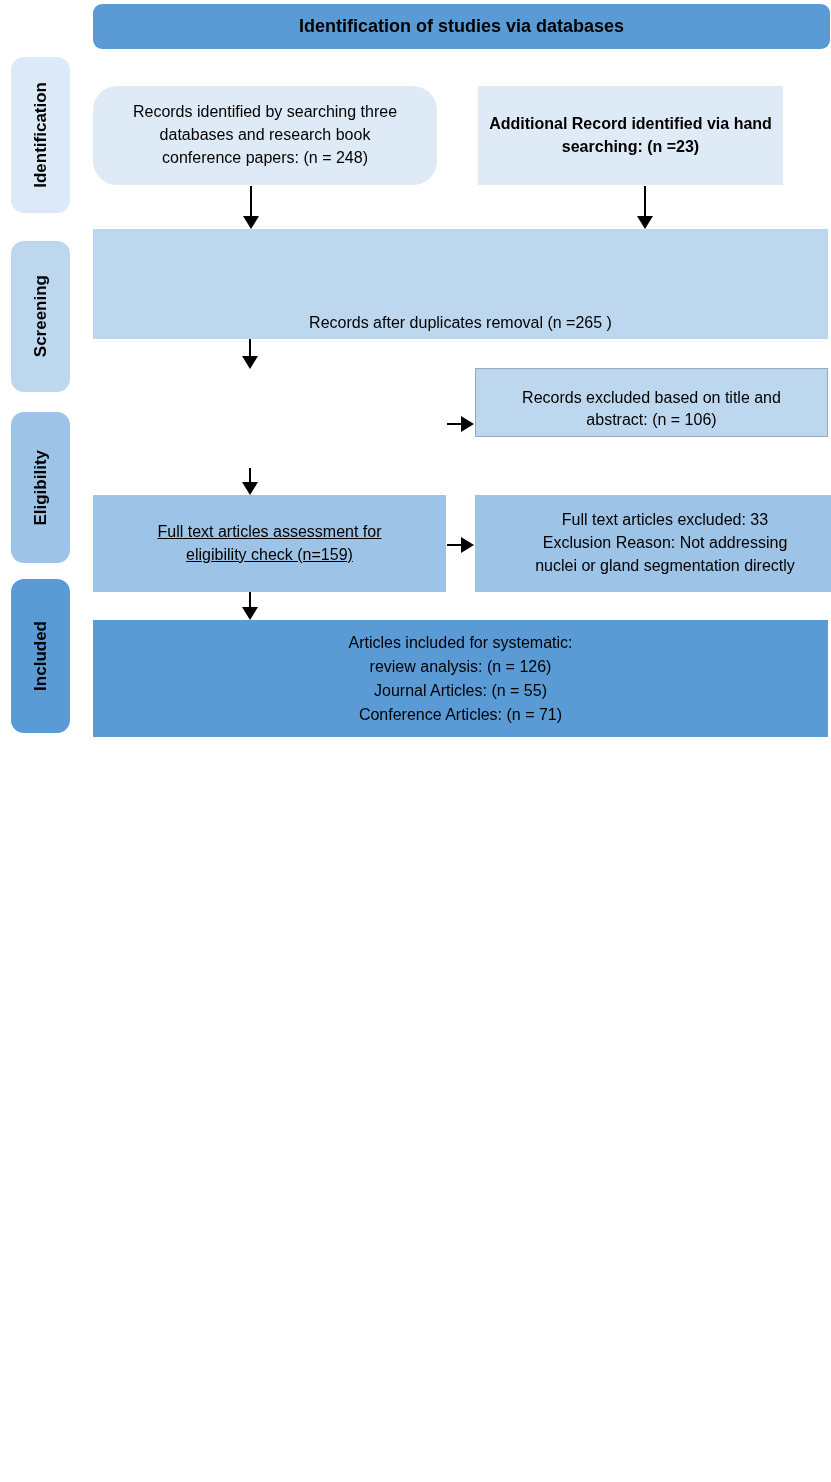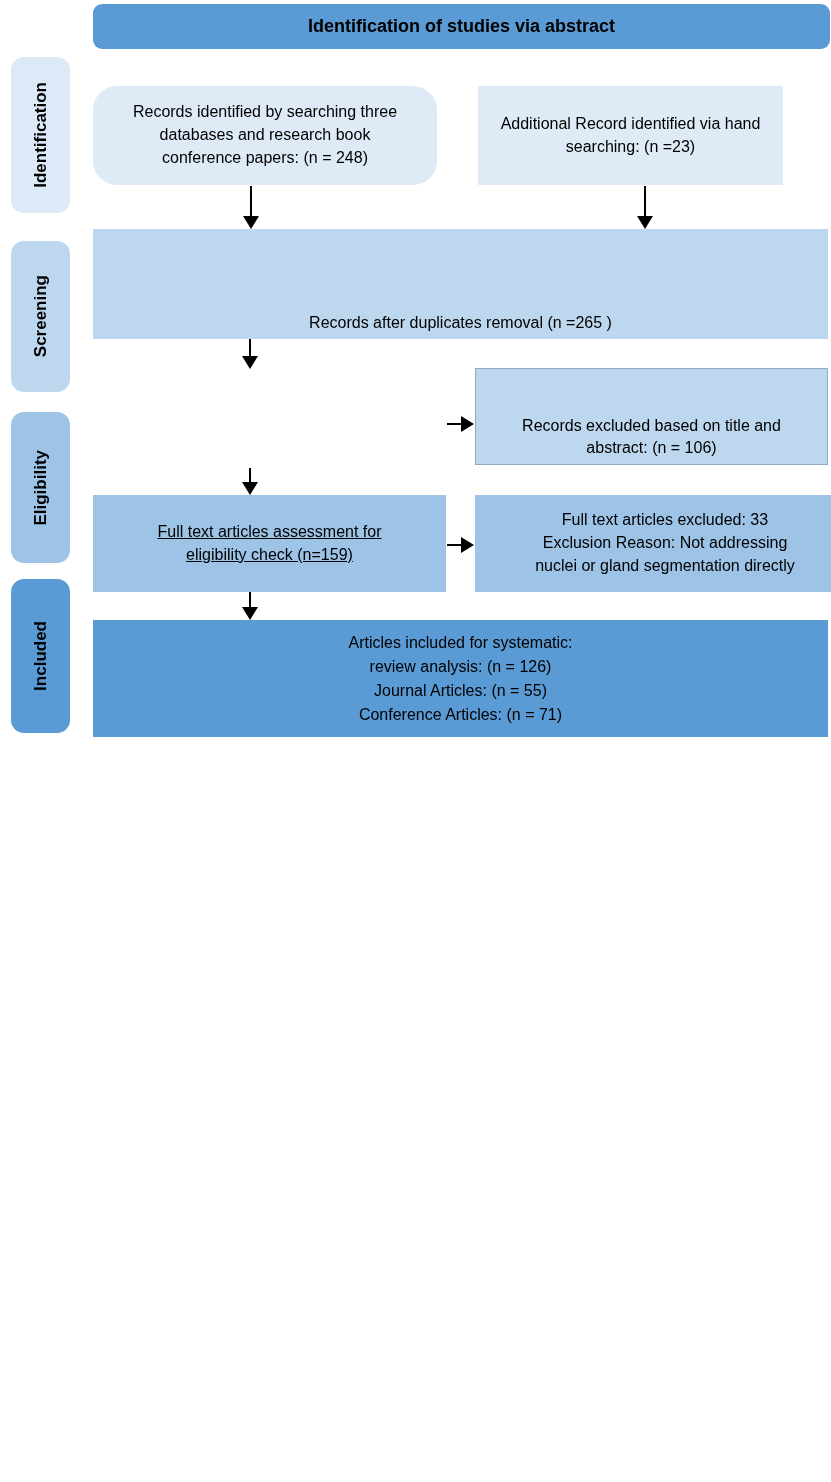--- a/index.html
+++ b/index.html
@@ -52,24 +52,24 @@
     padding: 4px 8px;
     box-sizing: border-box;
   }
   .tint-lightest { background: #deebf7; }
   .tint-light    { background: #bdd7ee; align-items: flex-end; }
   .tint-medium   { background: #9dc3e6; }
   .tint-dark     { background: #5b9bd5; }
   .bordered      { border: 1px solid #95a8c6; }
 
   .box-records-identified { left: 93px;  top: 86px;  width: 344px; height: 99px; border-radius: 24px; }
-  .box-additional-records { left: 478px; top: 86px;  width: 305px; height: 99px; }
+  .box-additional-records { left: 478px; top: 86px;  width: 305px; height: 99px; font-weight: bold; }
   .box-duplicates         { left: 93px;  top: 229px; width: 735px; height: 110px; }
   .box-screened           { left: 93px;  top: 368px; width: 353px; height: 99px; }
-  .box-excluded-title     { left: 475px; top: 368px; width: 353px; height: 97px; }
+  .box-excluded-title     { left: 475px; top: 368px; width: 353px; height: 69px; }
   .box-fulltext           { left: 93px;  top: 495px; width: 353px; height: 97px; text-decoration: underline; }
   .box-fulltext-excluded  { left: 475px; top: 495px; width: 380px; height: 97px; }
   .box-included-final     { left: 93px;  top: 620px; width: 735px; height: 117px; line-height: 1.5; }
 
   
   .varrow { position: absolute; width: 16px; }
   .varrow::before {
     content: ''; position: absolute;
     left: 50%; top: 0; bottom: 9px;
     width: 2px; margin-left: -1px; background: #000;
@@ -101,21 +101,21 @@
   .arrow-fulltext-down    { left: 242px; top: 592px; height: 28px; }
   .arrow-screened-right   { left: 447px; top: 416px; width: 27px; }
   .arrow-fulltext-right   { left: 447px; top: 537px; width: 27px; }
 </style>
 </head>
 <body>
 
 <div class="canvas">
 
   <div class="flow-header">
-    <span>Identification of studies via abstract</span>
+    <span>Identification of studies via databases</span>
   </div>
 
   <div class="stage stage-identification">
     <span class="stage-label">Identification</span>
   </div>
   <div class="stage stage-screening">
     <span class="stage-label">Screening</span>
   </div>
   <div class="stage stage-eligibility">
     <span class="stage-label">Eligibility</span>

